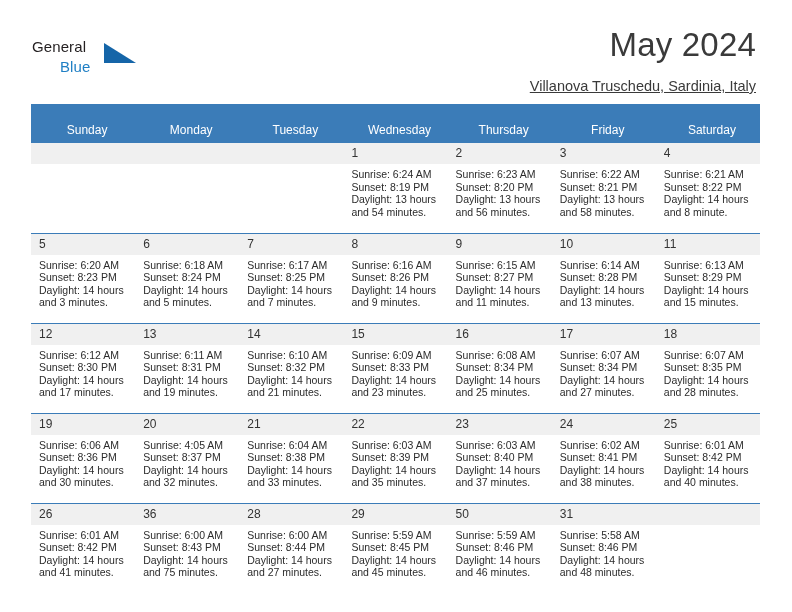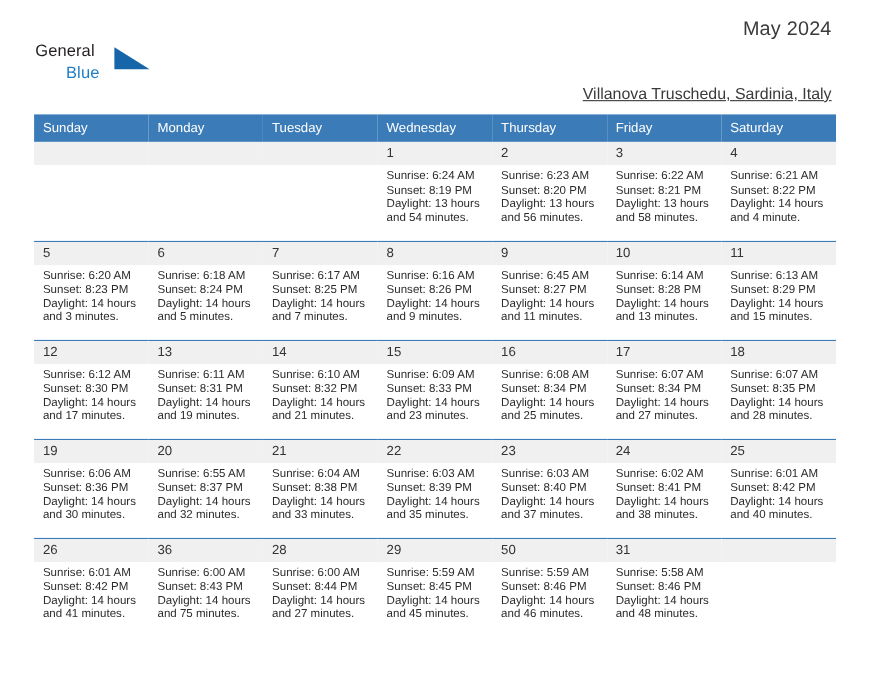--- a/index.html
+++ b/index.html
@@ -43,22 +43,22 @@
   .logo-tri {
     position: absolute;
     left: 72px; top: 5px;
     width: 0; height: 0;
     border-left: 32px solid #1565a8;
     border-top: 20px solid transparent;
   }
 
   .title {
     position: absolute;
-    right: 36px; top: 16px;
-    font-size: 18px;
+    right: 36px; top: 26px;
+    font-size: 33px;
     color: #3a3a3a;
     font-weight: normal;
     letter-spacing: 0.2px;
   }
   .subtitle {
     position: absolute;
     right: 36px; top: 78px;
     font-size: 14.5px;
     color: #3a3a3a;
     text-decoration: underline;
@@ -70,22 +70,22 @@
     left: 31px; top: 104px;
     width: 729px;
     border-collapse: collapse;
     table-layout: fixed;
   }
   .cal th {
     background: #3b7cb8;
     color: #ffffff;
     font-size: 12px;
     font-weight: normal;
-    text-align: left;
-    padding: 5px 0 6px 8px;
+    text-align: center;
+    padding: 19px 0 6px 8px;
     height: 22px;
     border: none;
   }
   .cal col { width: 104.1px; }
 
   .cal td {
     vertical-align: top;
     padding: 0;
     border-top: 1px solid #3b7cb8;
     height: 90px;
@@ -187,21 +187,21 @@
               <div>Daylight: 13 hours</div>
               <div>and 58 minutes.</div>
             </div>
           </td>
           <td>
             <div class="daynum">4</div>
             <div class="cell-body">
               <div>Sunrise: 6:21 AM</div>
               <div>Sunset: 8:22 PM</div>
               <div>Daylight: 14 hours</div>
-              <div>and 4 minute.</div>
+              <div>and 8 minute.</div>
             </div>
           </td>
         </tr>
         <tr>
           <td>
             <div class="daynum">5</div>
             <div class="cell-body">
               <div>Sunrise: 6:20 AM</div>
               <div>Sunset: 8:23 PM</div>
               <div>Daylight: 14 hours</div>
@@ -231,21 +231,21 @@
             <div class="cell-body">
               <div>Sunrise: 6:16 AM</div>
               <div>Sunset: 8:26 PM</div>
               <div>Daylight: 14 hours</div>
               <div>and 9 minutes.</div>
             </div>
           </td>
           <td>
             <div class="daynum">9</div>
             <div class="cell-body">
-              <div>Sunrise: 6:45 AM</div>
+              <div>Sunrise: 6:15 AM</div>
               <div>Sunset: 8:27 PM</div>
               <div>Daylight: 14 hours</div>
               <div>and 11 minutes.</div>
             </div>
           </td>
           <td>
             <div class="daynum">10</div>
             <div class="cell-body">
               <div>Sunrise: 6:14 AM</div>
               <div>Sunset: 8:28 PM</div>
@@ -334,21 +334,21 @@
             <div class="cell-body">
               <div>Sunrise: 6:06 AM</div>
               <div>Sunset: 8:36 PM</div>
               <div>Daylight: 14 hours</div>
               <div>and 30 minutes.</div>
             </div>
           </td>
           <td>
             <div class="daynum">20</div>
             <div class="cell-body">
-              <div>Sunrise: 6:55 AM</div>
+              <div>Sunrise: 4:05 AM</div>
               <div>Sunset: 8:37 PM</div>
               <div>Daylight: 14 hours</div>
               <div>and 32 minutes.</div>
             </div>
           </td>
           <td>
             <div class="daynum">21</div>
             <div class="cell-body">
               <div>Sunrise: 6:04 AM</div>
               <div>Sunset: 8:38 PM</div>

